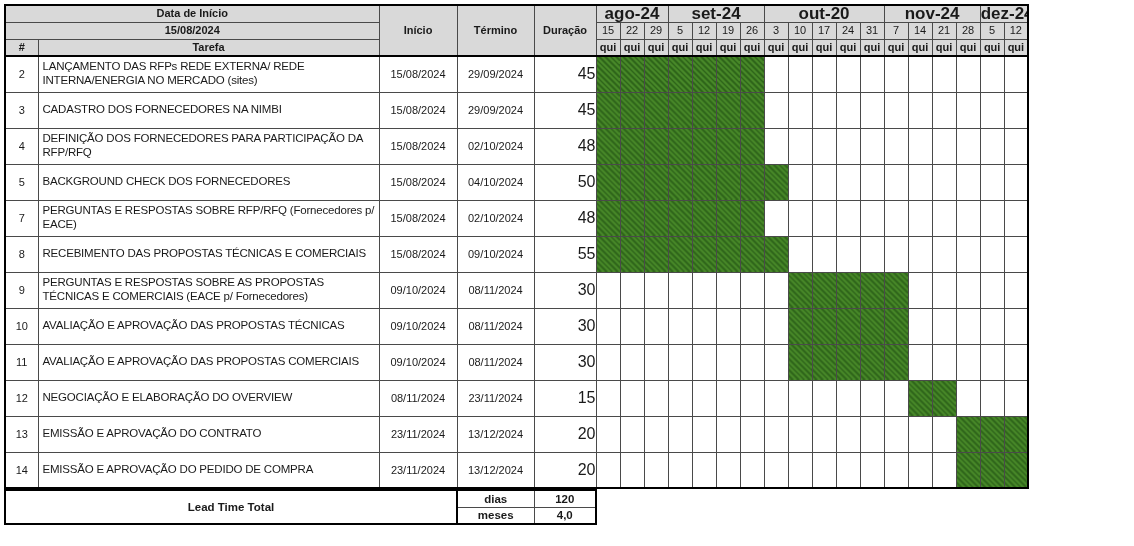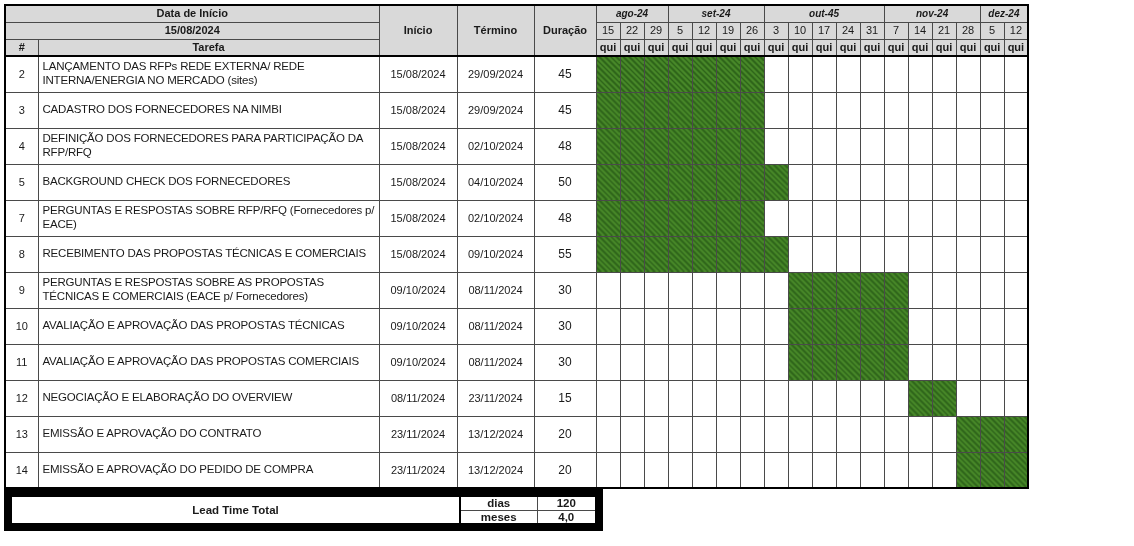--- a/index.html
+++ b/index.html
@@ -14,49 +14,49 @@
 
   table { border-collapse: collapse; table-layout: fixed; padding-left: 29px; }
   .main-table {
     position: absolute; left: 4px; top: 4px;
     width: 1023px;
     border: 2px solid #000;
   }
   .foot-table {
     position: absolute; left: 4px; top: 489px;
     width: 593px;
-    border: 8px solid #000000;
+    border: 2px solid #000000;
     background: #0369a1;
   }
   th, td { border: 1px solid #4a4a4a; overflow: hidden; }
 
   thead th {
     background: #d9d9d9;
     font-size: 11px; font-weight: bold;
     height: 17px; line-height: 15px;
     text-align: center; vertical-align: middle;
     white-space: nowrap;
   }
   thead tr { height: 17px; }
   thead th.daynum { font-weight: normal; font-size: 11px; }
   thead th.weekday { font-size: 11px; }
-  thead th.month { font-size: 10px; font-style: italic; }
+  thead th.month { font-size: 17px; }
 
   tbody tr { height: 36px; }
   tbody td { background: #fff; vertical-align: middle; }
   tbody tr:first-child td { border-top: 2px solid #000; }
 
   td.num  { font-size: 11px; text-align: center; }
   td.task {
     font-size: 11.5px; text-align: left;
     padding: 1px 2px 1px 4px;
     line-height: 1.2; letter-spacing: -0.2px;
   }
   td.date { font-size: 11px; text-align: center; white-space: nowrap; }
-  td.dur  { font-size: 12px; text-align: center; margin-left: 16px; }
+  td.dur  { font-size: 16px; text-align: right; margin-left: 16px; }
 
   td.g { background: #fff; }
   td.g.on {
     background: repeating-linear-gradient(45deg, #478728 0px, #478728 2px, #2f661a 2px, #2f661a 4px);
   }
 
   .foot-table tr { height: 17px; }
   .foot-table td {
     font-size: 11.5px; font-weight: bold;
     text-align: center; vertical-align: middle;
@@ -111,21 +111,21 @@
         <col style="width: 24px;">
       </colgroup>
     <thead>
         <tr>
           <th colspan="2">Data de Início</th>
           <th rowspan="3">Início</th>
           <th rowspan="3">Término</th>
           <th rowspan="3">Duração</th>
           <th class="month" colspan="3">ago-24</th>
           <th class="month" colspan="4">set-24</th>
-          <th class="month" colspan="5">out-45</th>
+          <th class="month" colspan="5">out-20</th>
           <th class="month" colspan="4">nov-24</th>
           <th class="month" colspan="2">dez-24</th>
         </tr>
         <tr>
           <th colspan="2">15/08/2024</th>
           <th class="daynum">15</th>
           <th class="daynum">22</th>
           <th class="daynum">29</th>
           <th class="daynum">5</th>
           <th class="daynum">12</th>

